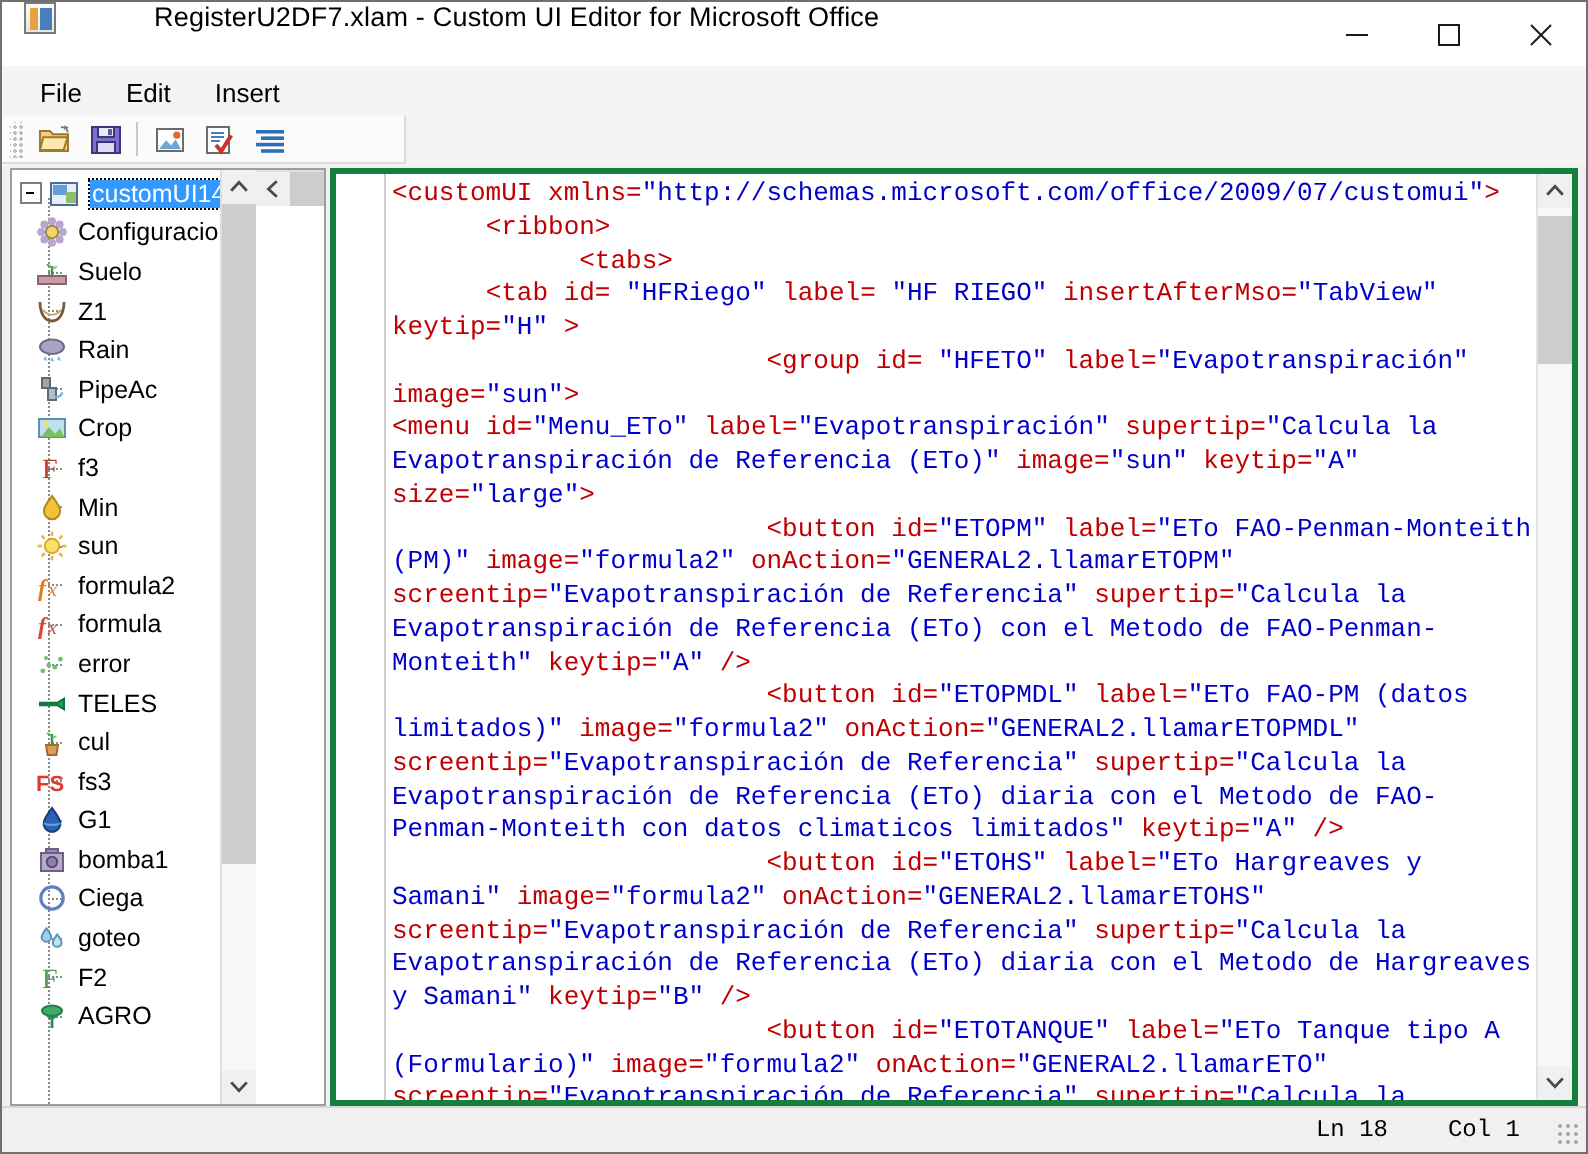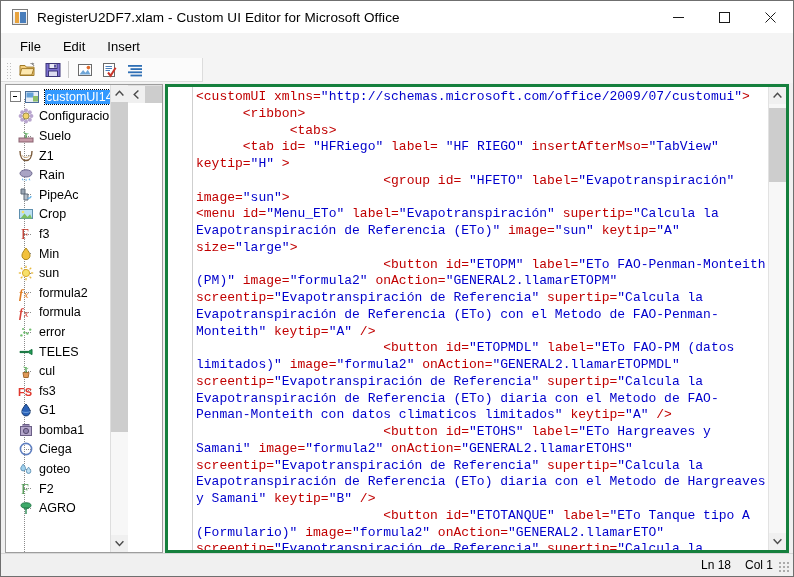--- a/index.html
+++ b/index.html
@@ -25,23 +25,24 @@
     display: flex;
     flex-direction: column;
     overflow: hidden;
   }
 
   
   .titlebar {
     height: 32px;
     background: #ffffff;
     display: flex;
-    align-items: center;
-    flex: 0 0 auto;
-    position: relative;
+    align-items: flex-start;
+    flex: 0 0 auto;
+    position: relative;
+    gap: 40px;
   }
   .title-icon {
     width: 16px;
     height: 16px;
     margin-left: 11px;
     margin-right: 9px;
     flex: 0 0 auto;
     position: relative;
     background: linear-gradient(#fdfdfd, #e6e6e6);
     border: 1px solid #7a7a7a;
@@ -337,24 +338,25 @@
     border-top: 1px solid #d8d8d8;
     display: flex;
     align-items: center;
     font-size: 12px;
     color: #000;
     position: relative;
   }
   .status-path { margin-left: 6px; white-space: nowrap; }
   .status-right {
     position: absolute;
-    right: 20px;
-    display: flex;
-    gap: 14px;
+    right: 33px;
+    display: flex;
+    gap: 30px;
     white-space: nowrap;
+    font-family: Liberation Mono, monospace;
   }
   .grip {
     position: absolute;
     right: 3px; bottom: 3px;
     width: 12px; height: 12px;
     background-image: radial-gradient(#9a9a9a 36%, transparent 38%);
     background-size: 4px 4px;
     opacity: .8;
   }
 </style>

